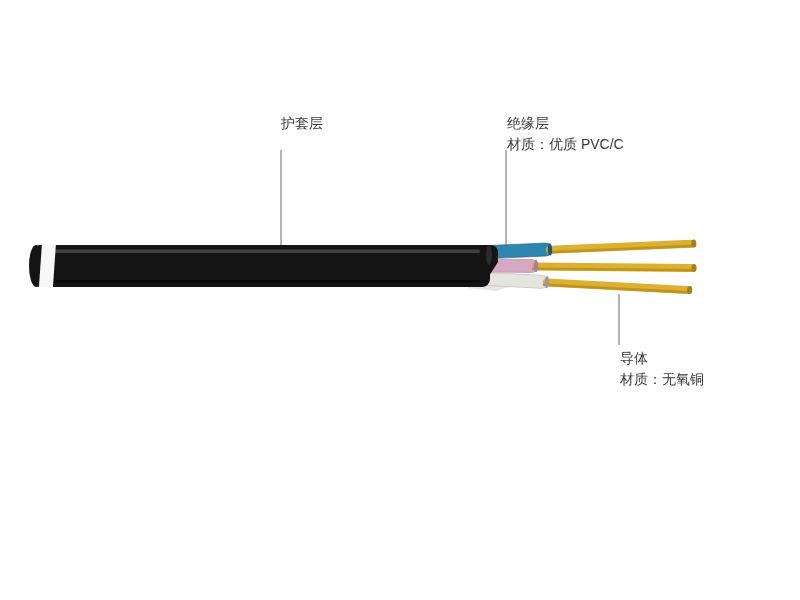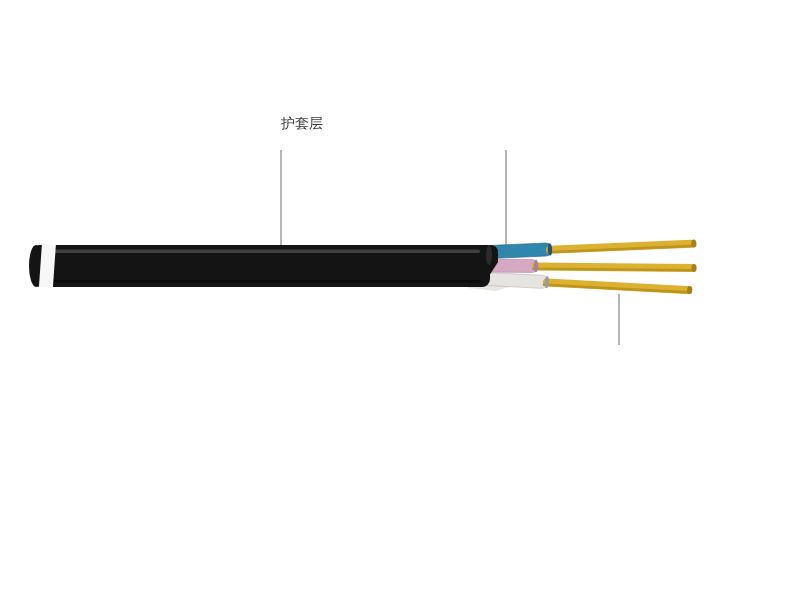--- a/index.html
+++ b/index.html
@@ -85,16 +85,22 @@
       <ellipse cx="489" cy="255" rx="3" ry="10" fill="#2c2c2c"></ellipse>
     </g>
 
   </svg>
 
   <div class="callout" style="left:281px; top:113px;">
     <div class="title">护套层</div>
   </div>
 
   <div class="callout" style="left:507px; top:113px;">
+    <div class="title">绝缘层</div>
+    <div class="material">材质：优质 PVC/C</div>
   </div>
 
+  <div class="callout" style="left:620px; top:348px;">
+    <div class="title">导体</div>
+    <div class="material">材质：无氧铜</div>
+  </div>
 
 </div>
 
 </body></html>

